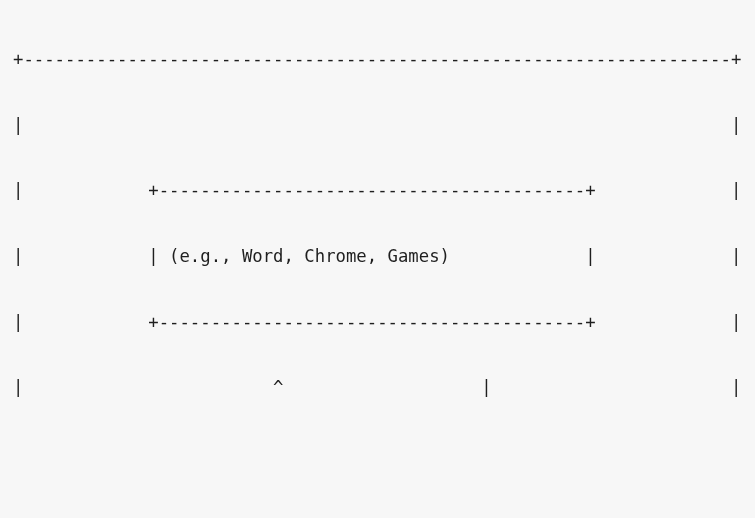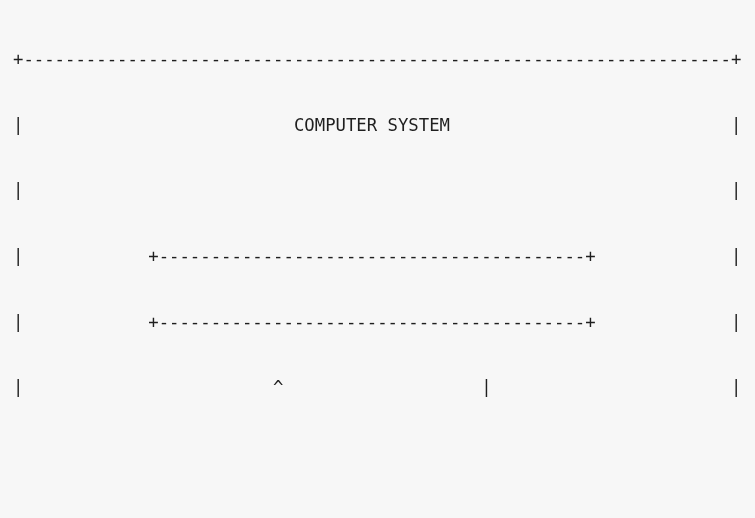--- a/index.html
+++ b/index.html
@@ -27,23 +27,23 @@
     white-space: pre;
     height: 21.9px;
   }
 </style>
 </head>
 <body>
 
 <div class="code-block">
   <div class="ascii-diagram">
     <div class="diagram-line">+--------------------------------------------------------------------+</div>
-    <div class="diagram-line">|                          COMPUTER SYSTEM                           |</div>
     <div class="diagram-line">|                                                                    |</div>
     <div class="diagram-line">|            +-----------------------------------------+             |</div>
+    <div class="diagram-line">|            | (e.g., Word, Chrome, Games)             |             |</div>
     <div class="diagram-line">|            +-----------------------------------------+             |</div>
     <div class="diagram-line">|                        ^                   |                       |</div>
     
     
     
     
     
     
     
     

